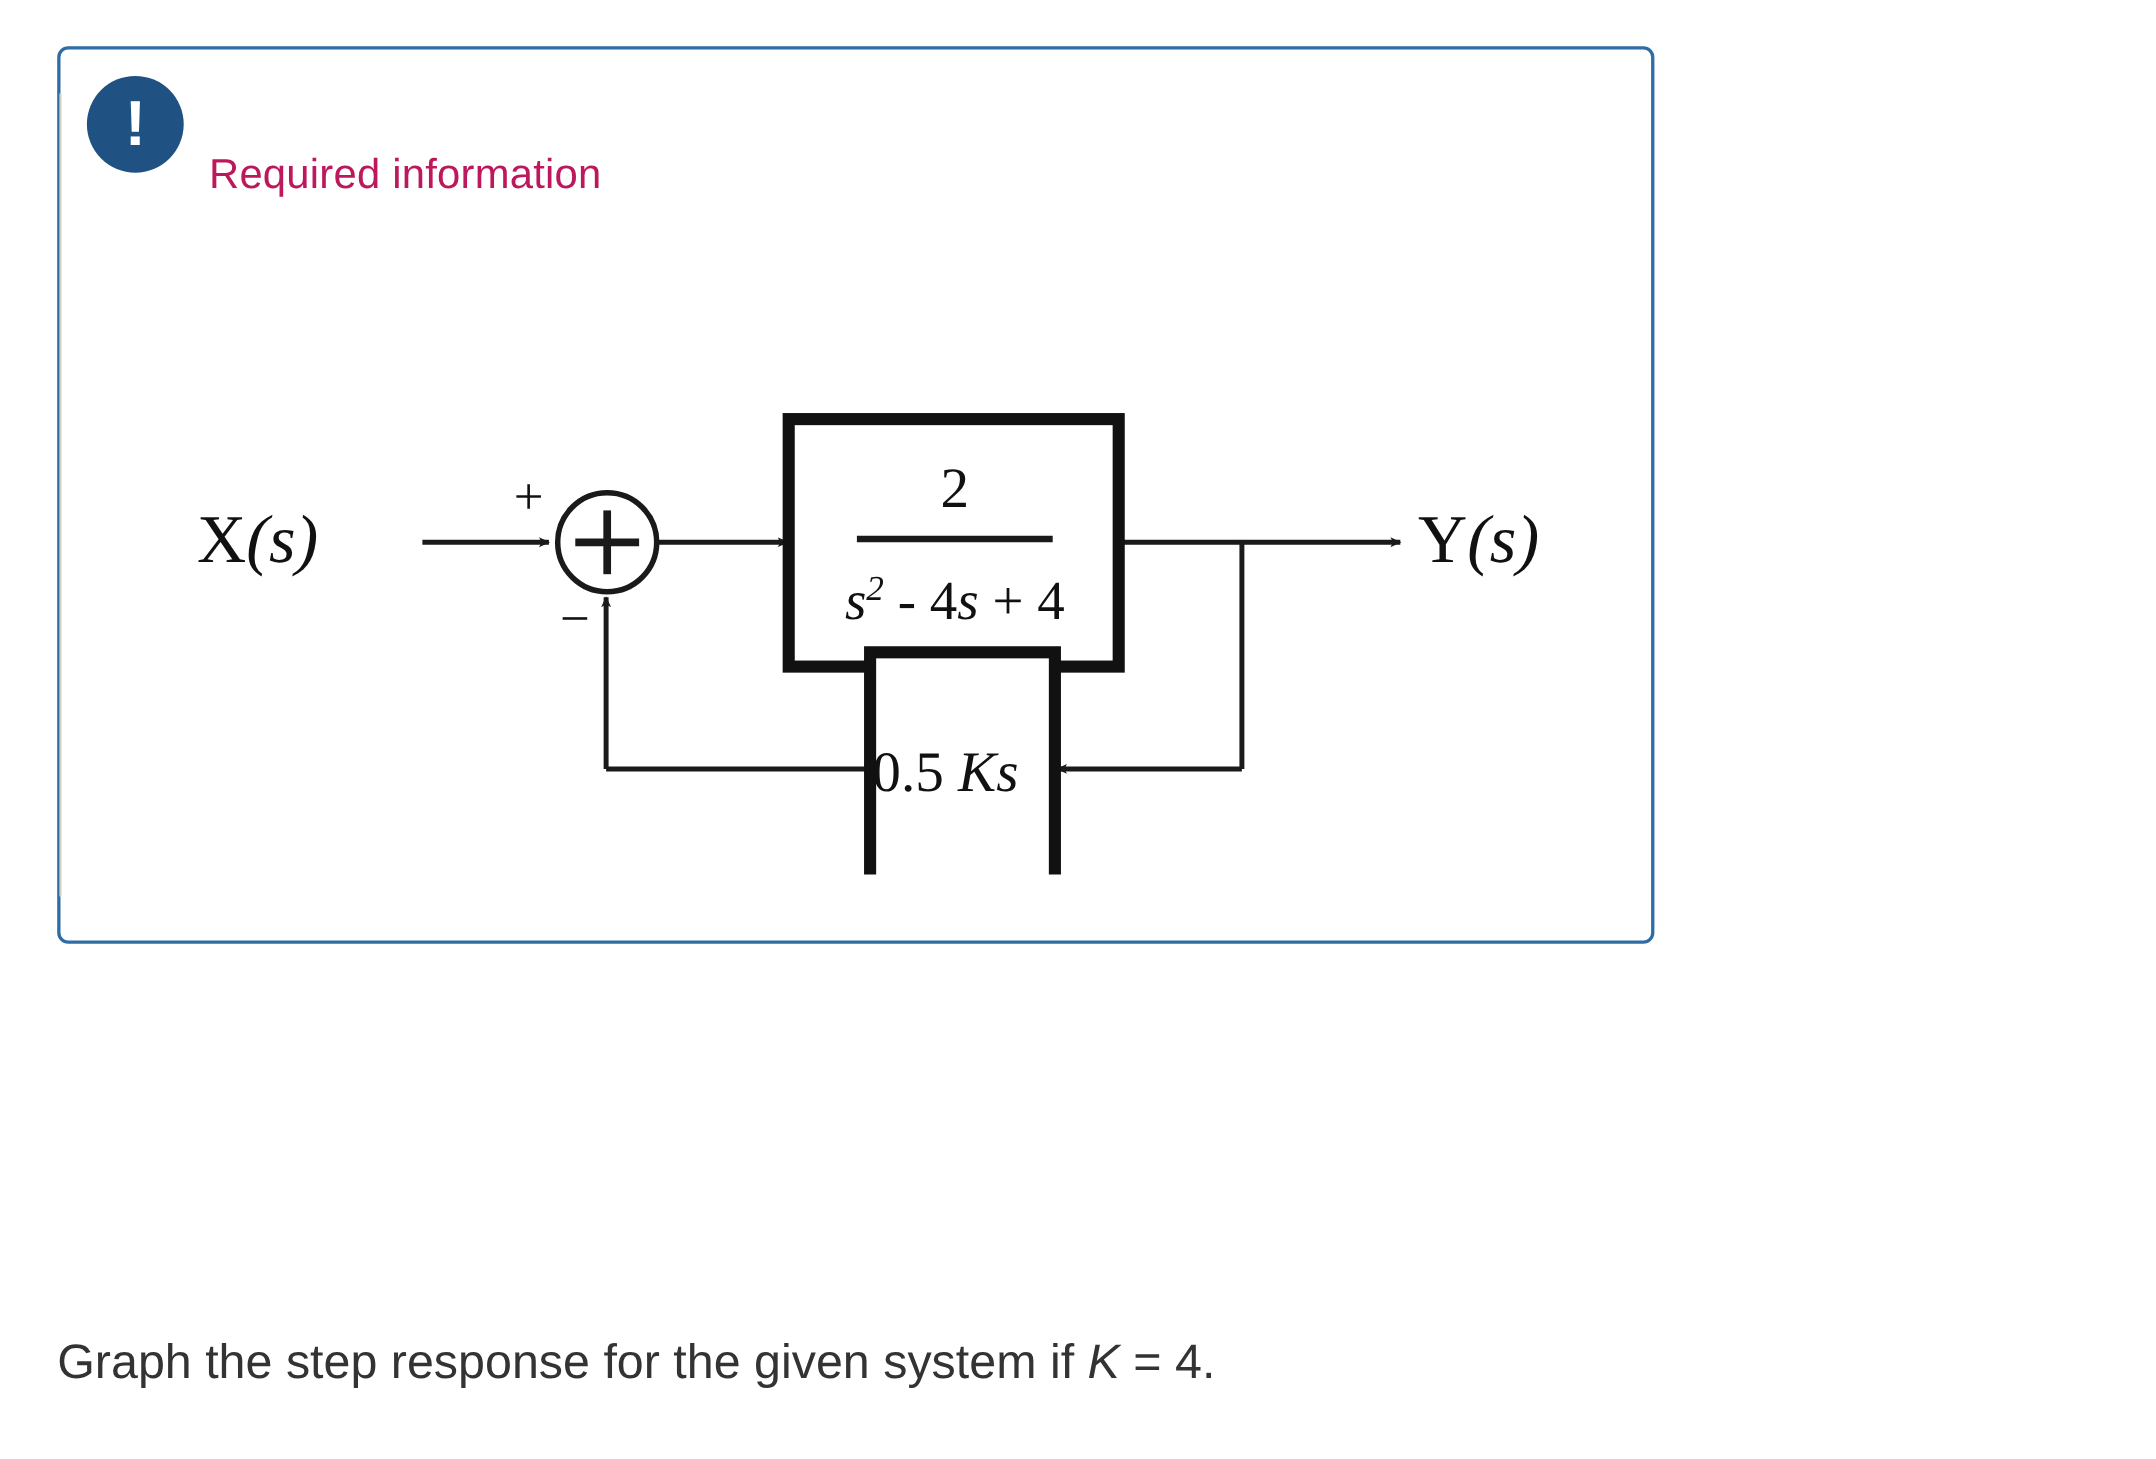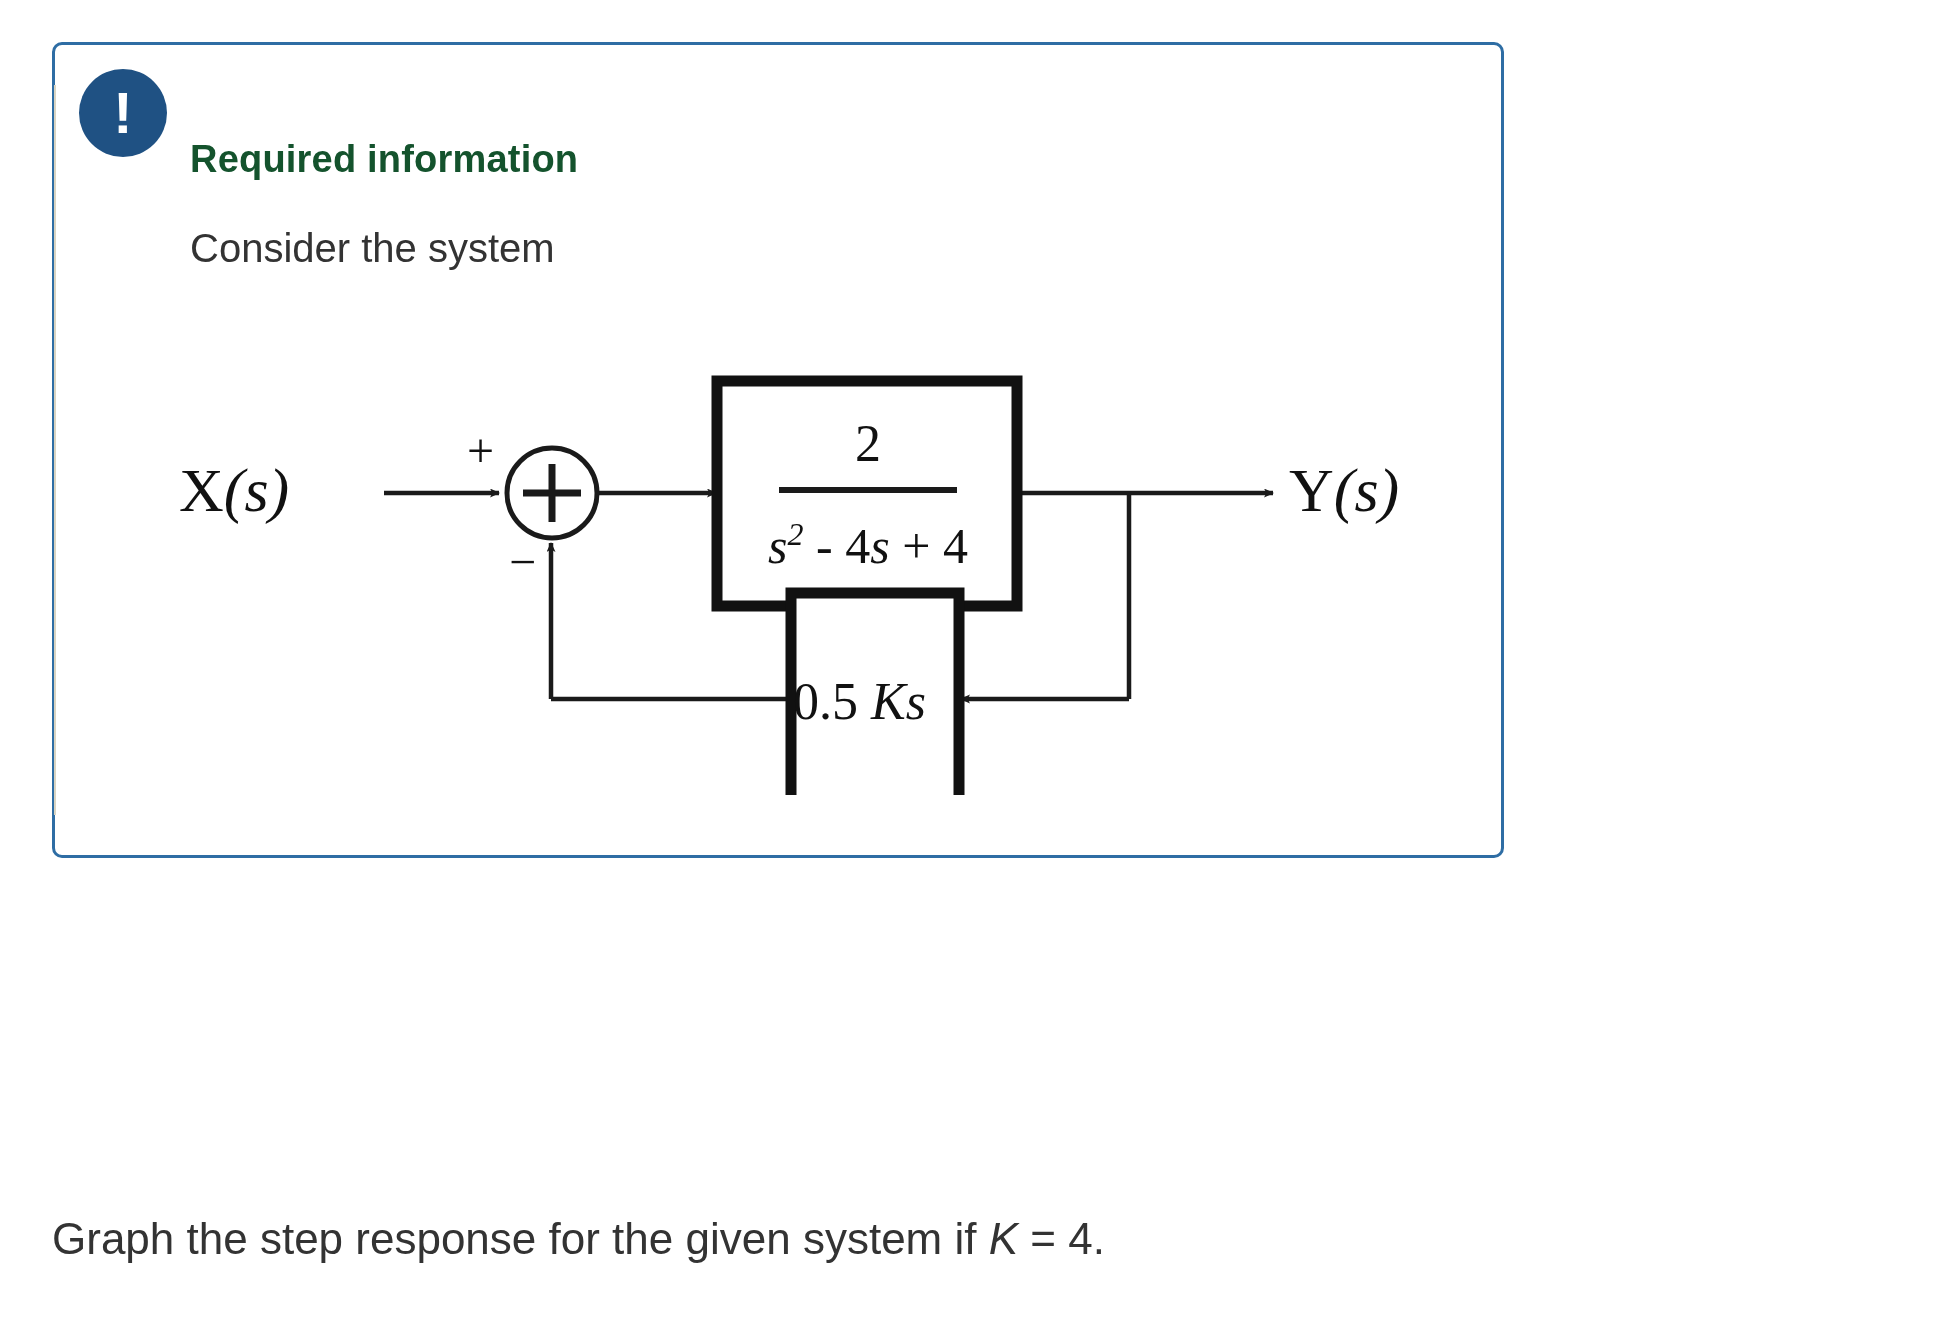--- a/index.html
+++ b/index.html
@@ -57,22 +57,22 @@
     line-height: 54px;
     font-weight: 700;
     font-family: "Liberation Sans", sans-serif;
   }
 
   #card-title {
     position: absolute;
     left: 135px;
     top: 93px;
     font-size: 38px;
-    font-weight: 700;
-    color: #14532d;
+    font-weight: 400;
+    color: #be185d;
     letter-spacing: .2px;
     white-space: nowrap;
   }
 
   #card-subtitle {
     position: absolute;
     left: 135px;
     top: 181px;
     font-size: 40px;
     font-weight: 400;
@@ -105,21 +105,20 @@
 </head>
 <body>
 
 <div id="info-card">
 
   <div id="alert-icon">
     <div class="bang">!</div>
   </div>
 
   <div id="card-title">Required information</div>
-  <div id="card-subtitle">Consider the system</div>
 
   <div id="diagram">
     <svg width="1290" height="460" viewBox="0 0 1290 460" xmlns="http://www.w3.org/2000/svg">
       <defs>
         <marker id="arrR" markerWidth="12" markerHeight="12" refX="9" refY="4.5" orient="auto" markerUnits="userSpaceOnUse">
           <path d="M0,0 L10,4.5 L0,9 L2.4,4.5 z" fill="#1a1a1a"></path>
         </marker>
         <marker id="arrL" markerWidth="12" markerHeight="12" refX="9" refY="4.5" orient="auto" markerUnits="userSpaceOnUse">
           <path d="M0,0 L10,4.5 L0,9 L2.4,4.5 z" fill="#1a1a1a"></path>
         </marker>

